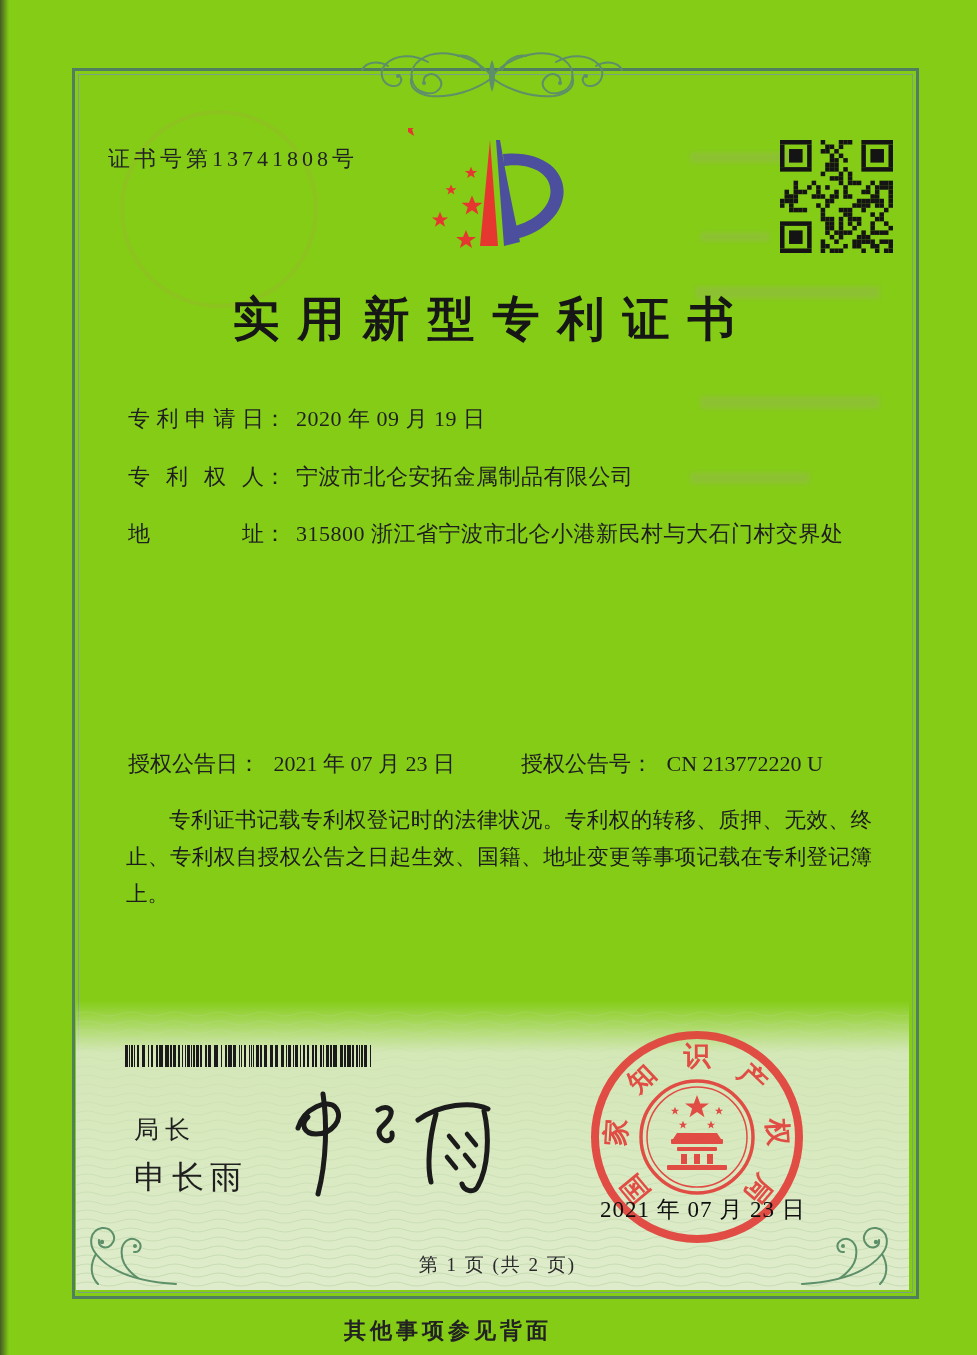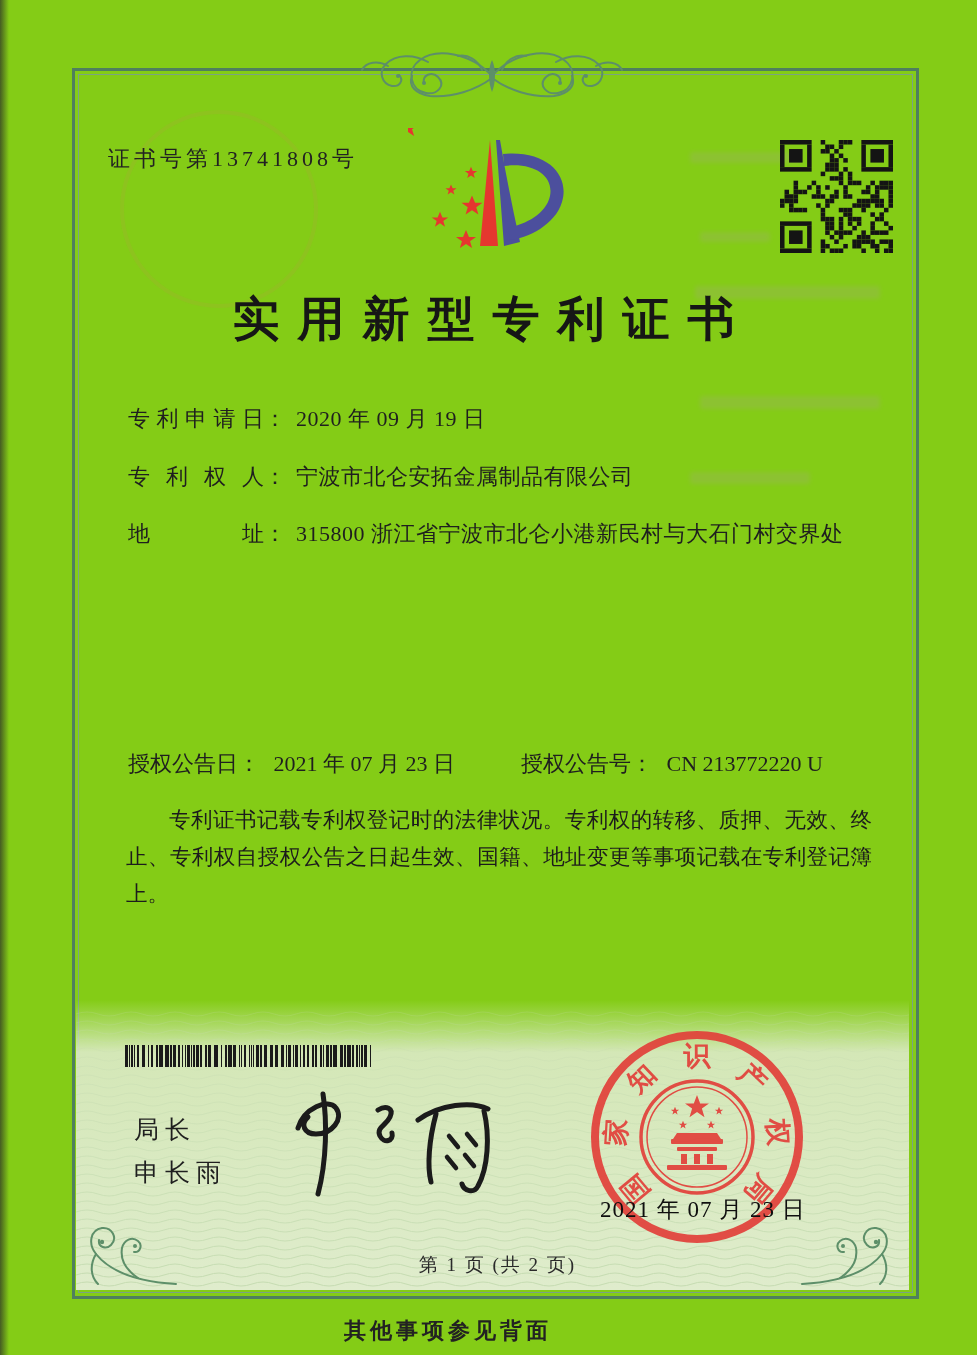--- a/index.html
+++ b/index.html
@@ -39,21 +39,21 @@
   .grant-row{position:absolute;left:128px;top:749px;width:780px;font-size:22px;white-space:nowrap;}
   .grant-no{position:absolute;left:360px;top:0;margin-left:33px;}
   
   .body-text{position:absolute;left:126px;top:802px;width:746px;
     font-size:21.5px;line-height:37px;text-align:justify;color:#1c1c1c;}
   .body-text p{margin:0;text-indent:2em;}
   
   .barcode{position:absolute;left:125px;top:1045px;}
   
   .signer-title{position:absolute;left:134px;top:1113px;font-size:25px;letter-spacing:6px;text-align:right;}
-  .signer-name{position:absolute;left:134px;top:1156px;font-size:25px;letter-spacing:6px;text-align:center;}
+  .signer-name{position:absolute;left:134px;top:1156px;font-size:32px;letter-spacing:6px;text-align:center;}
   .signature{position:absolute;left:268px;top:1088px;}
   
   .seal{position:absolute;left:583px;top:1023px;opacity:.92;}
   .seal-date{position:absolute;left:600px;top:1194px;width:200px;font-size:23px;
     letter-spacing:1px;color:#0e0e0e;white-space:nowrap;}
   
   .page-info{position:absolute;left:0;top:1252px;width:977px;text-align:center;
     font-size:19px;color:#2a2a2a;letter-spacing:2px;padding-left:9px;}
   .back-note{position:absolute;left:0;top:1316px;width:896px;text-align:center;
     font-size:22px;font-weight:bold;letter-spacing:4px;color:#222;}

